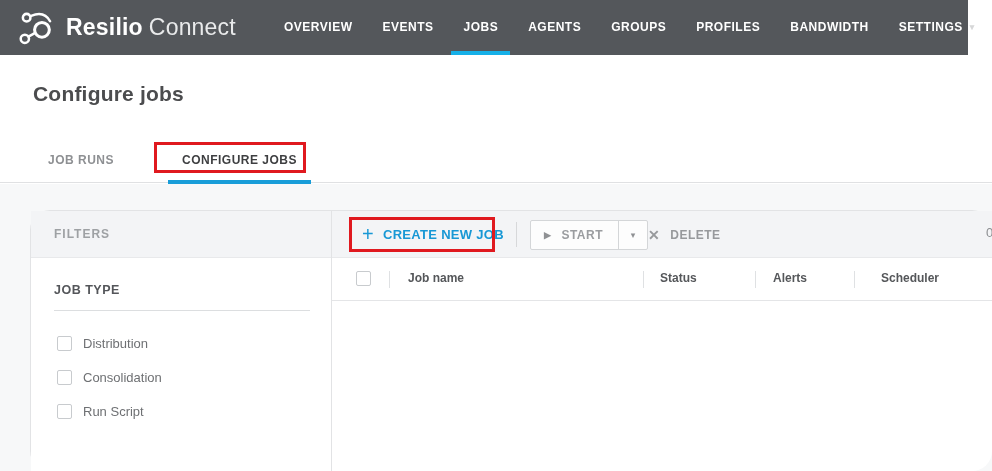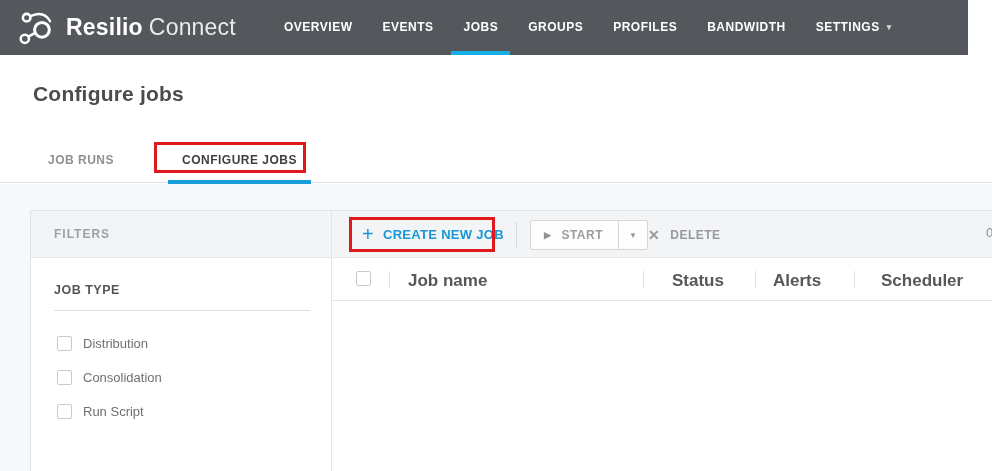--- a/index.html
+++ b/index.html
@@ -60,20 +60,21 @@
 
   
   .content-bg {
     position:absolute; left:0; top:184px; width:992px; height:287px;
     background:#f7f8f9;
   }
   .panel {
     position:absolute; left:30px; top:210px; width:962px; height:261px;
     border-top:1px solid #e2e3e5; border-left:1px solid #e2e3e5;
     background:#ffffff;
+    border-radius:20px;
   }
   
   .sidebar {
     position:absolute; left:0; top:0; width:301px; height:261px;
     border-right:1px solid #e2e3e5; background:#ffffff;
   }
   .filters-header {
     height:47px; line-height:47px; background:#f3f4f6;
     border-bottom:1px solid #e8e9eb; padding-left:23px;
     font-size:12px; font-weight:bold; letter-spacing:1px; color:#9ea1a4;
@@ -133,22 +134,22 @@
   .x-icon { font-size:14px; line-height:1; }
   .right-edge-text {
     position:absolute; left:654px; top:14px;
     font-size:13px; color:#8d8f92;
   }
 
   .table-header { position:relative; height:43px; background:#ffffff; border-bottom:1px solid #e4e5e7; }
   .th-checkbox { position:absolute; left:24px; top:13px; cursor:pointer; }
   .th-sep { position:absolute; top:13px; width:1px; height:17px; background:#dfe1e3; }
   .th-sep.s1 { left:57px; } .th-sep.s2 { left:311px; } .th-sep.s3 { left:423px; } .th-sep.s4 { left:522px; }
-  .th-label { position:absolute; top:13px; font-size:17px; font-weight:bold; color:#55575a; white-space:nowrap; }
-  .th-label.c1 { left:76px; } .th-label.c2 { left:328px;margin-left:12px; } .th-label.c3 { left:441px; } .th-label.c4 { left:549px; }
+  .th-label { position:absolute; top:13px; font-size:12px; font-weight:bold; color:#55575a; white-space:nowrap; }
+  .th-label.c1 { left:76px; } .th-label.c2 { left:328px; } .th-label.c3 { left:441px; } .th-label.c4 { left:549px; }
 
   
   .annotation { position:absolute; border:3px solid #e0191f; z-index:20; pointer-events:none; }
   .annotation-tab { left:154px; top:142px; width:152px; height:31px; }
   .annotation-create { left:349px; top:217px; width:146px; height:35px; }
 </style>
 </head>
 <body>
 
 <div class="navbar">
@@ -163,20 +164,21 @@
           <path d="M 10.5 30.5 L 17.5 26.8" stroke-width="2.8"></path>
         </g>
       </svg>
     </span>
     <span class="brand-text"><span class="brand-primary">Resilio</span><span class="brand-secondary">Connect</span></span>
   </div>
   <div class="nav-menu">
     <div class="nav-item">OVERVIEW</div>
     <div class="nav-item">EVENTS</div>
     <div class="nav-item active">JOBS</div>
+    <div class="nav-item">AGENTS</div>
     <div class="nav-item">GROUPS</div>
     <div class="nav-item">PROFILES</div>
     <div class="nav-item">BANDWIDTH</div>
     <div class="nav-item"><span>SETTINGS</span><span class="nav-caret">▾</span></div>
   </div>
 </div>
 
 <div class="page-title">Configure jobs</div>
 
 <div class="tabs">

